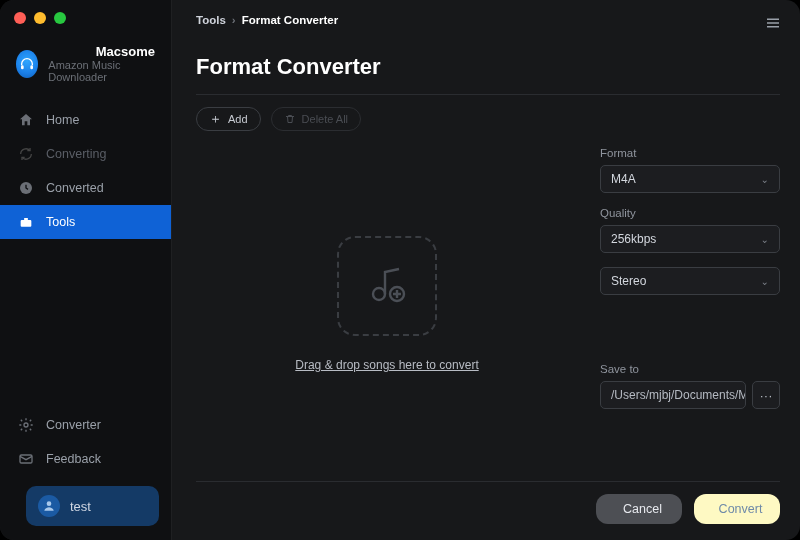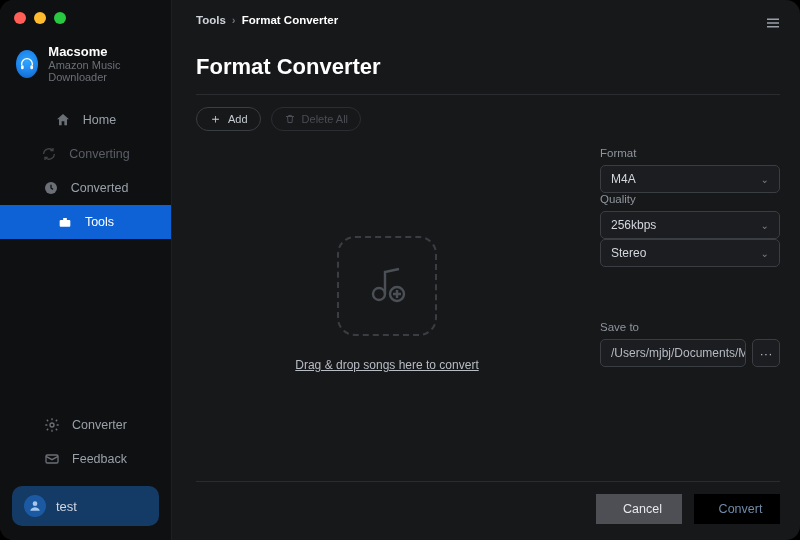--- a/index.html
+++ b/index.html
@@ -22,41 +22,41 @@
     padding-top: 44px;
     border-right: 1px solid #1f2022;
   }
   .brand { display: flex; align-items: center; gap: 10px; padding: 0 16px 14px 16px; }
   .brand-logo {
     width: 28px; height: 28px; border-radius: 50%;
     background: radial-gradient(circle at 50% 40%, #2fa6ff 0%, #1a7fe8 60%, #1160b8 100%);
     display:flex; align-items:center; justify-content:center;
   }
   .brand-logo svg { width:16px; height:16px; }
-  .brand-text { display:flex; flex-direction:column; }
+  .brand-text { display:flex; flex-direction:column;align-items:flex-end; }
   .brand-name { color:#fff; font-size:13px; font-weight:600; }
   .brand-sub { color:#6b6f76; font-size:11px; }
 
   .nav { display:flex; flex-direction:column; margin-top:6px; }
   .nav-item {
     display:flex; align-items:center; gap:12px;
     height:34px; padding:0 18px;
-    color:#9aa0a9; font-size:12.5px; cursor:pointer;justify-content:center;
+    color:#9aa0a9; font-size:12.5px; cursor:pointer;
   }
   .nav-item .icon { width:16px; height:16px; display:flex; align-items:center; justify-content:center; color:#6b6f76; }
   .nav-item.active {
     background:#0f62d6; color:#fff;
   }
   .nav-item.active .icon { color:#fff; }
   .nav-item.dim { color:#5a5e66; }
   .nav-item.dim .icon { color:#444; }
 
   .sidebar-bottom { margin-top:auto; display:flex; flex-direction:column; padding-bottom:14px; }
   .user-pill {
-    margin: 10px 12px 0 12px;
+    margin: 10px 12px 0 26px;
     background:#143a66; border-radius:10px; height:40px;
     display:flex; align-items:center; gap:10px; padding:0 12px;
     color:#cfd6e2; font-size:13px;
   }
   .user-av {
     width:22px; height:22px; border-radius:50%; background:#1b5aa3;
     display:flex; align-items:center; justify-content:center; color:#a9c9ec;
   }
 
   .main { flex:1; height:100%; display:flex; flex-direction:column; padding: 12px 20px 16px 24px; position:relative; }
@@ -82,21 +82,21 @@
   .content { flex:1; display:flex; gap:22px; margin-top:6px; min-height:0; }
 
   .dropzone { flex:1; display:flex; flex-direction:column; align-items:center; justify-content:center; gap:22px; }
   .dashed {
     width:100px; height:100px; border:2px dashed #3a3d42; border-radius:18px;
     display:flex; align-items:center; justify-content:center; color:#4b4f56;
   }
   .dashed svg { width:48px; height:48px; }
   .drop-hint { color:#b8bcc4; font-size:12px;text-decoration:underline; }
 
-  .panel { width:180px; display:flex; flex-direction:column; padding-top:10px;}
+  .panel { width:180px; display:flex; flex-direction:column; gap:14px; padding-top:10px;}
   .panel .group { display:flex; flex-direction:column; gap:6px; }
   .panel .save-group { margin-top:54px; }
   .label { color:#8f949d; font-size:11.5px; }
   .select, .path-input {
     height:28px; border:1px solid #3a3d42; border-radius:5px;
     background:#1c1d20; color:#d3d7de; font-size:12px;
     display:flex; align-items:center; justify-content:space-between;
     padding:0 10px; cursor:pointer;
   }
   .chev { color:#7a7f87; font-size:10px; }
@@ -104,25 +104,25 @@
   .path-input { flex:1; justify-content:flex-start; overflow:hidden; white-space:nowrap; color:#b5bac2; cursor:text; }
   .browse {
     width:28px; height:28px; border:1px solid #3a3d42; border-radius:5px;
     background:#1c1d20; color:#b5bac2; display:flex; align-items:center; justify-content:center;
     font-size:13px; cursor:pointer;
   }
 
   .footer-bar { height:1px; background:#2a2c30; margin:10px 0 12px 0; }
   .footer { display:flex; justify-content:flex-end; gap:12px; }
   .btn {
-    min-width:86px; height:30px; border-radius:0; border:none;
+    min-width:86px; height:30px; border-radius:12px; border:none;
     font-size:12.5px; cursor:pointer;padding-left:7px;
   }
   .btn.cancel { background:#4d4f54; color:#e7e9ee; }
-  .btn.primary { background:#000000; color:#6f8aa8; cursor:default; }
+  .btn.primary { background:#fef9c3; color:#6f8aa8; cursor:default; }
 
   svg { display:block; }
 </style>
 </head>
 <body>
 
 <div class="window">
 
   <div class="traffic">
     <div class="dot red"></div>

